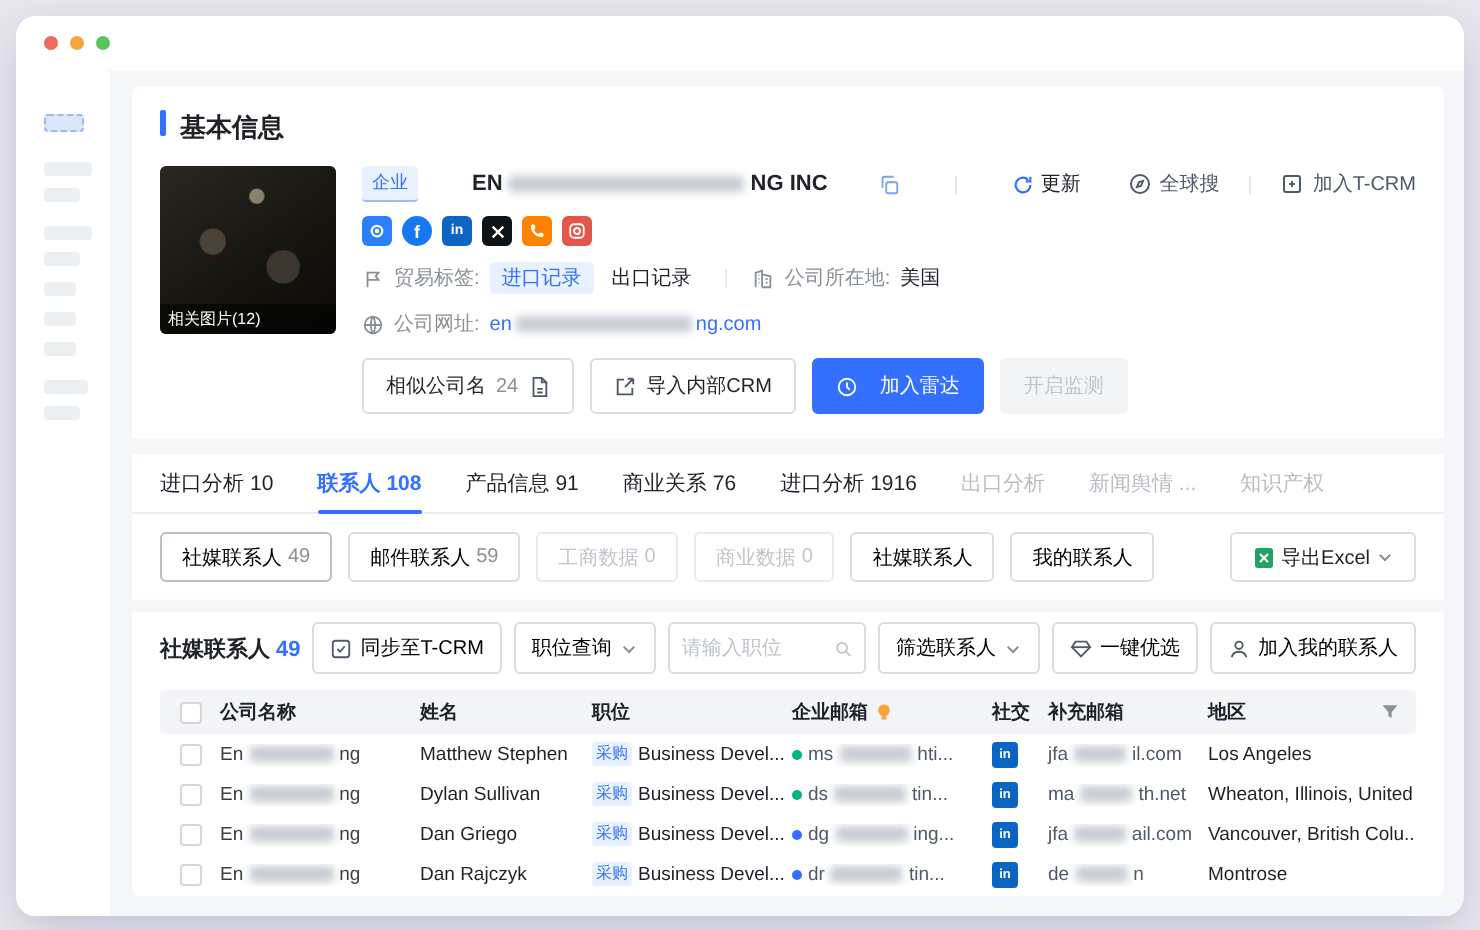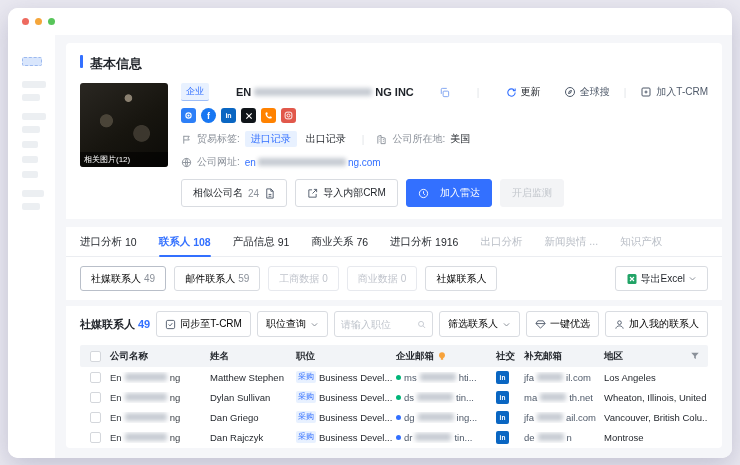--- a/index.html
+++ b/index.html
@@ -335,20 +335,23 @@
               <span>工商数据</span>
               <span class="cnt">0</span>
             </button>
           <button class="fbtn disabled">
               <span>商业数据</span>
               <span class="cnt">0</span>
             </button>
           <button class="fbtn">
               <span>社媒联系人</span>
             </button>
+          <button class="fbtn">
+              <span>我的联系人</span>
+            </button>
           <button class="fbtn export-btn">
             <svg class="ic" width="12" height="12" viewBox="0 0 24 24">
                 <rect x="3" y="2" width="18" height="20" rx="3" fill="#21a366"></rect>
                 <path d="M8 8l8 8M16 8l-8 8" stroke="#fff" stroke-width="2.2"></path>
               </svg>
             <span class="xl">导出Excel</span>
             <svg class="ic" width="9" height="9" viewBox="0 0 24 24" fill="none" stroke="#8a9099" stroke-width="2.6">
                 <path d="M5 9l7 7 7-7"></path>
               </svg>
           </button>

